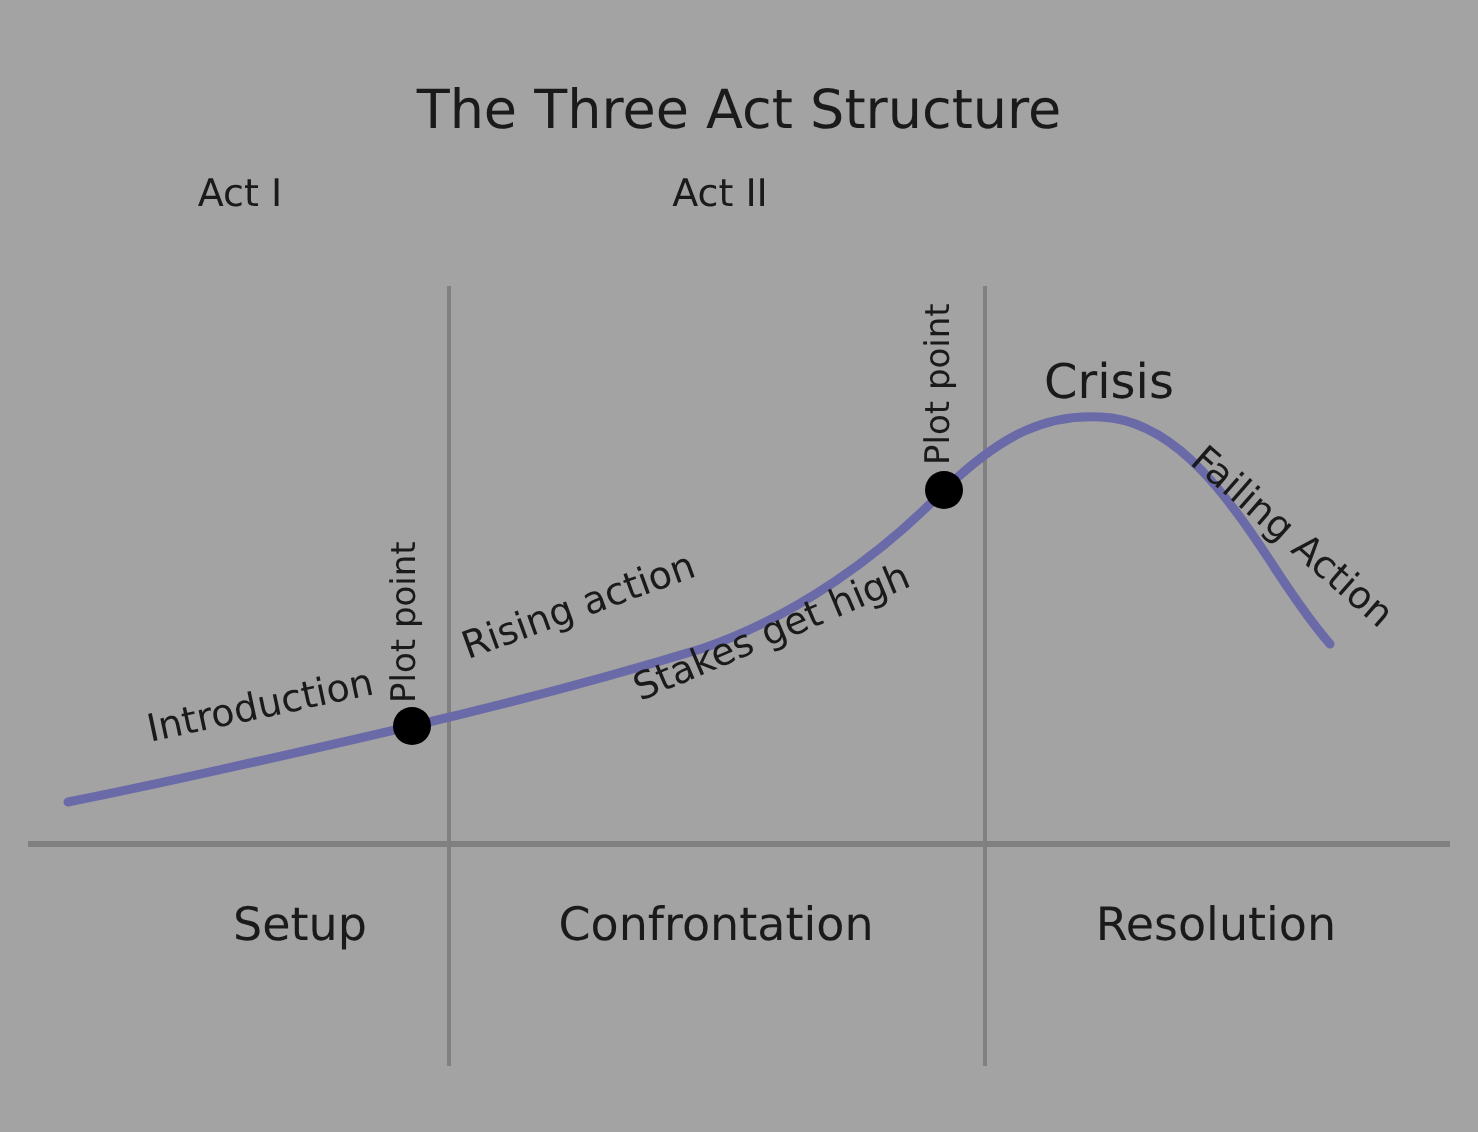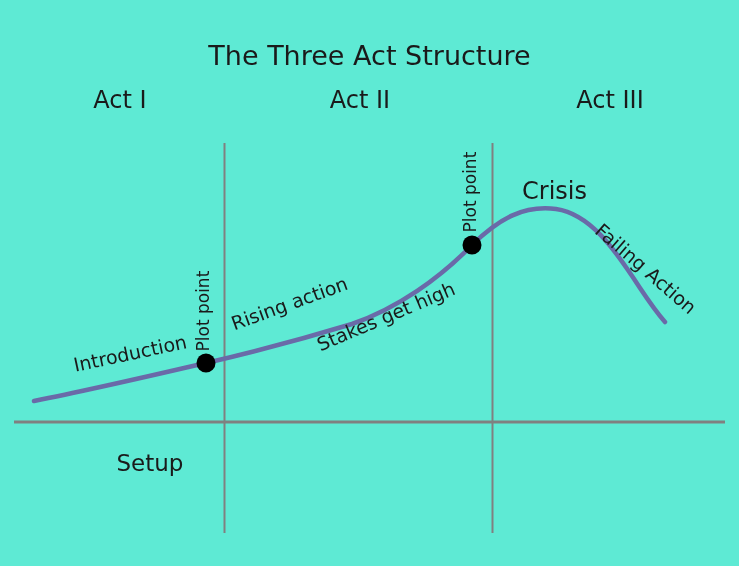--- a/index.html
+++ b/index.html
@@ -8,39 +8,39 @@
     background: #ffffff;
   }
   body {
     font-family: "DejaVu Sans", sans-serif;
     color: #1a1a1a;
   }
   #stage {
     position: relative;
     width: 739px;
     height: 566px;
-    background: #5eead4;
+    background: #a3a3a3;
     overflow: hidden;
   }
   .txt {
     position: absolute;
     white-space: nowrap;
     color: #1a1a1a;
     line-height: 1;
   }
   #diagram-title {
     left: 0;
     top: 42px;
     width: 739px;
     text-align: center;
     font-size: 27px;
   }
   .act-heading {
     top: 88px;
-    font-size: 24px;
+    font-size: 19px;
     text-align: center;
     transform: translateX(-50%);
   }
   #act-heading-1 { left: 120px; }
   #act-heading-2 { left: 360px; text-align: right; }
   #act-heading-3 { left: 610px; }
 
   .phase-label {
     top: 452px;
     font-size: 23px;
@@ -101,21 +101,20 @@
 </style>
 </head>
 <body>
 
 <div id="stage">
 
   <div class="txt" id="diagram-title">The Three Act Structure</div>
 
   <div class="txt act-heading" id="act-heading-1">Act I</div>
   <div class="txt act-heading" id="act-heading-2">Act II</div>
-  <div class="txt act-heading" id="act-heading-3">Act III</div>
 
   <svg id="svg-layer" width="739" height="566" viewBox="0 0 739 566">
     <line x1="14" y1="422" x2="725" y2="422" stroke="#808080" stroke-width="3"></line>
     <line x1="224.5" y1="143" x2="224.5" y2="533" stroke="#808080" stroke-width="2"></line>
     <line x1="492.5" y1="143" x2="492.5" y2="533" stroke="#808080" stroke-width="2"></line>
 
     <path d="M 34 401
              C 90 390, 150 376, 206 363
              C 262 350, 306 338, 352 324
              C 398 308, 440 278, 472 245
@@ -129,14 +128,16 @@
 
   <div class="txt curve-label" id="label-introduction">Introduction</div>
   <div class="txt plot-point-label" id="plot-point-label-1">Plot point</div>
   <div class="txt curve-label" id="label-rising-action">Rising action</div>
   <div class="txt curve-label" id="label-stakes">Stakes get high</div>
   <div class="txt plot-point-label" id="plot-point-label-2">Plot point</div>
   <div class="txt curve-label" id="label-crisis">Crisis</div>
   <div class="txt curve-label" id="label-falling-action">Failing Action</div>
 
   <div class="txt phase-label" id="phase-label-1">Setup</div>
+  <div class="txt phase-label" id="phase-label-2">Confrontation</div>
+  <div class="txt phase-label" id="phase-label-3">Resolution</div>
 
 </div>
 
 </body></html>

